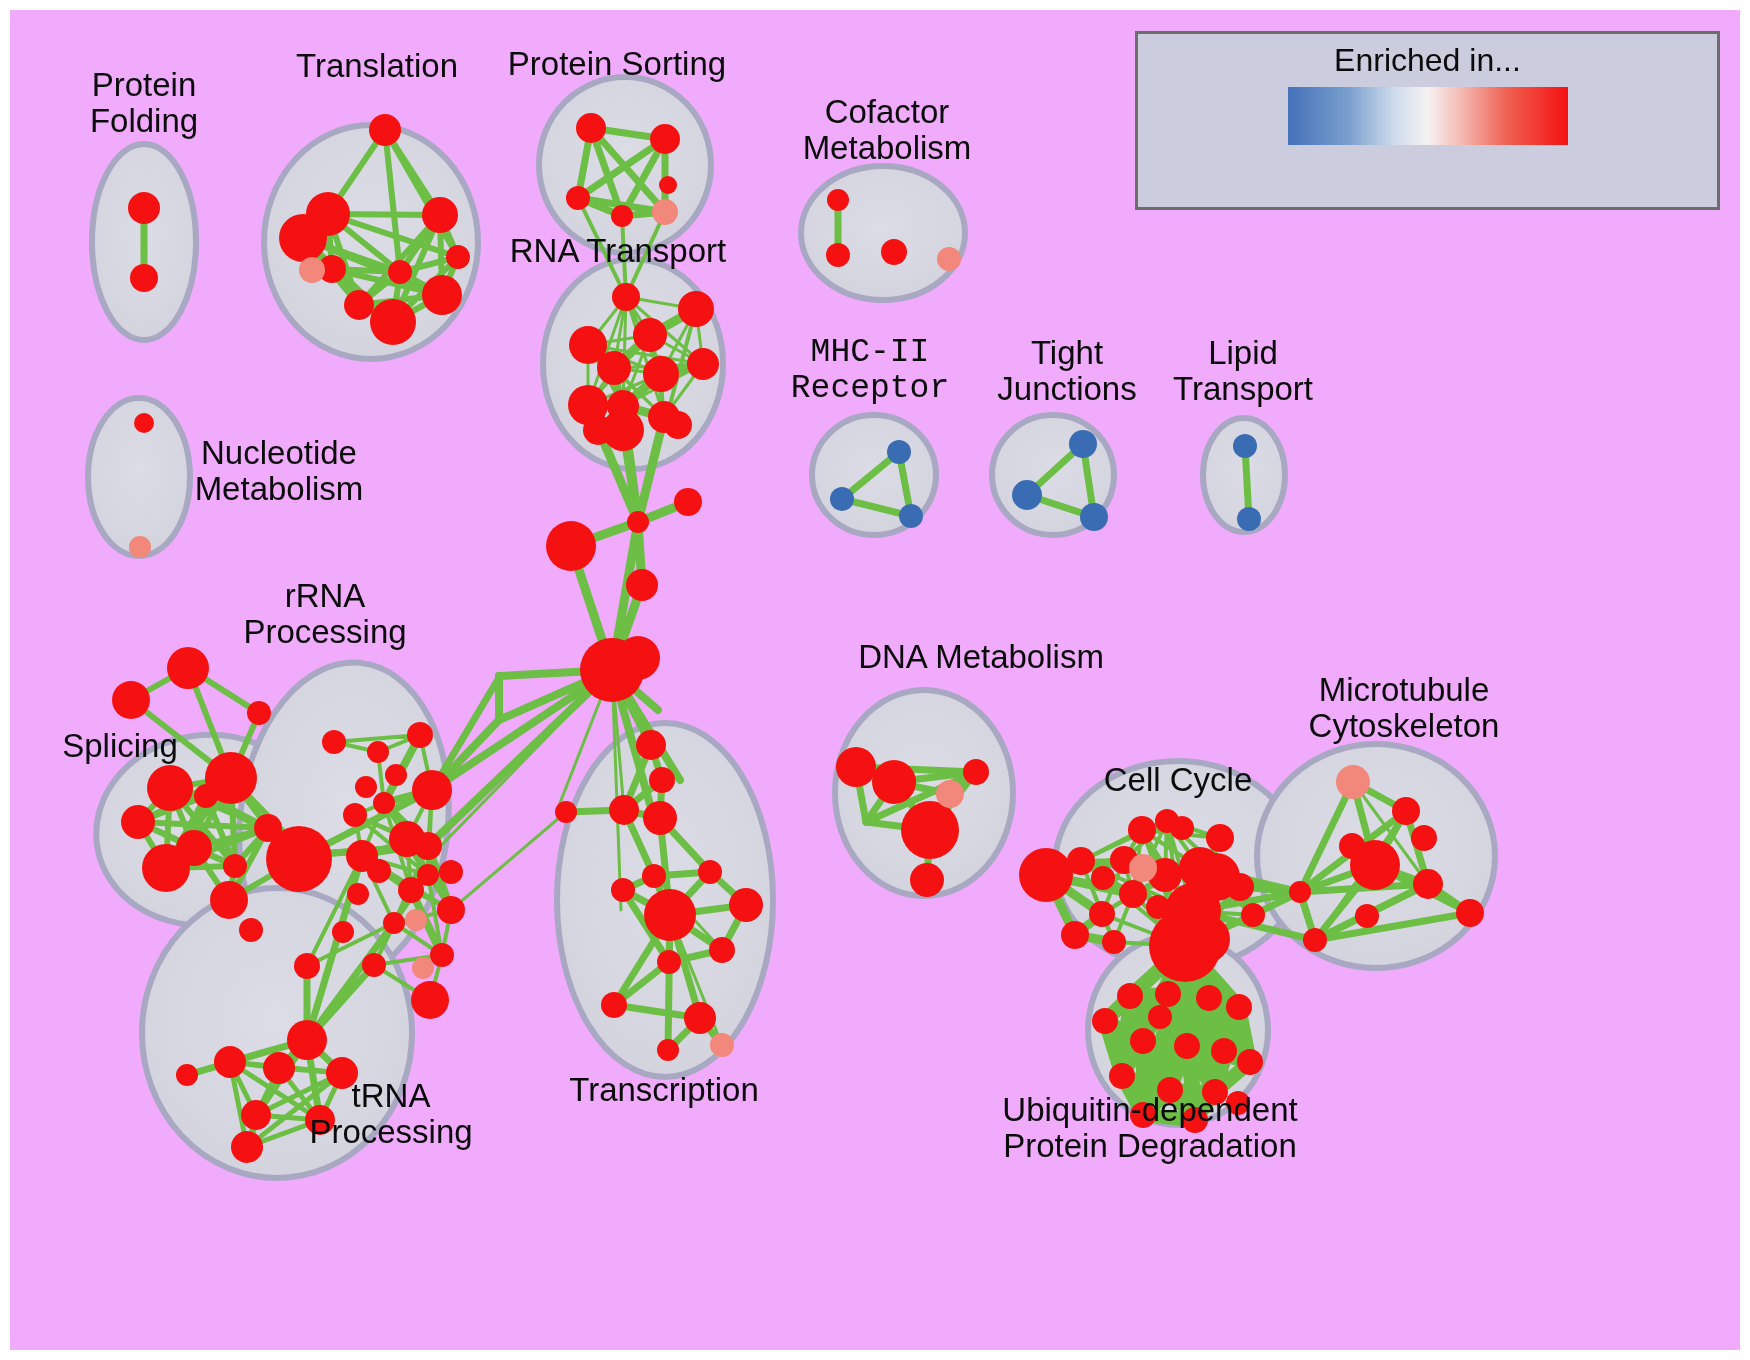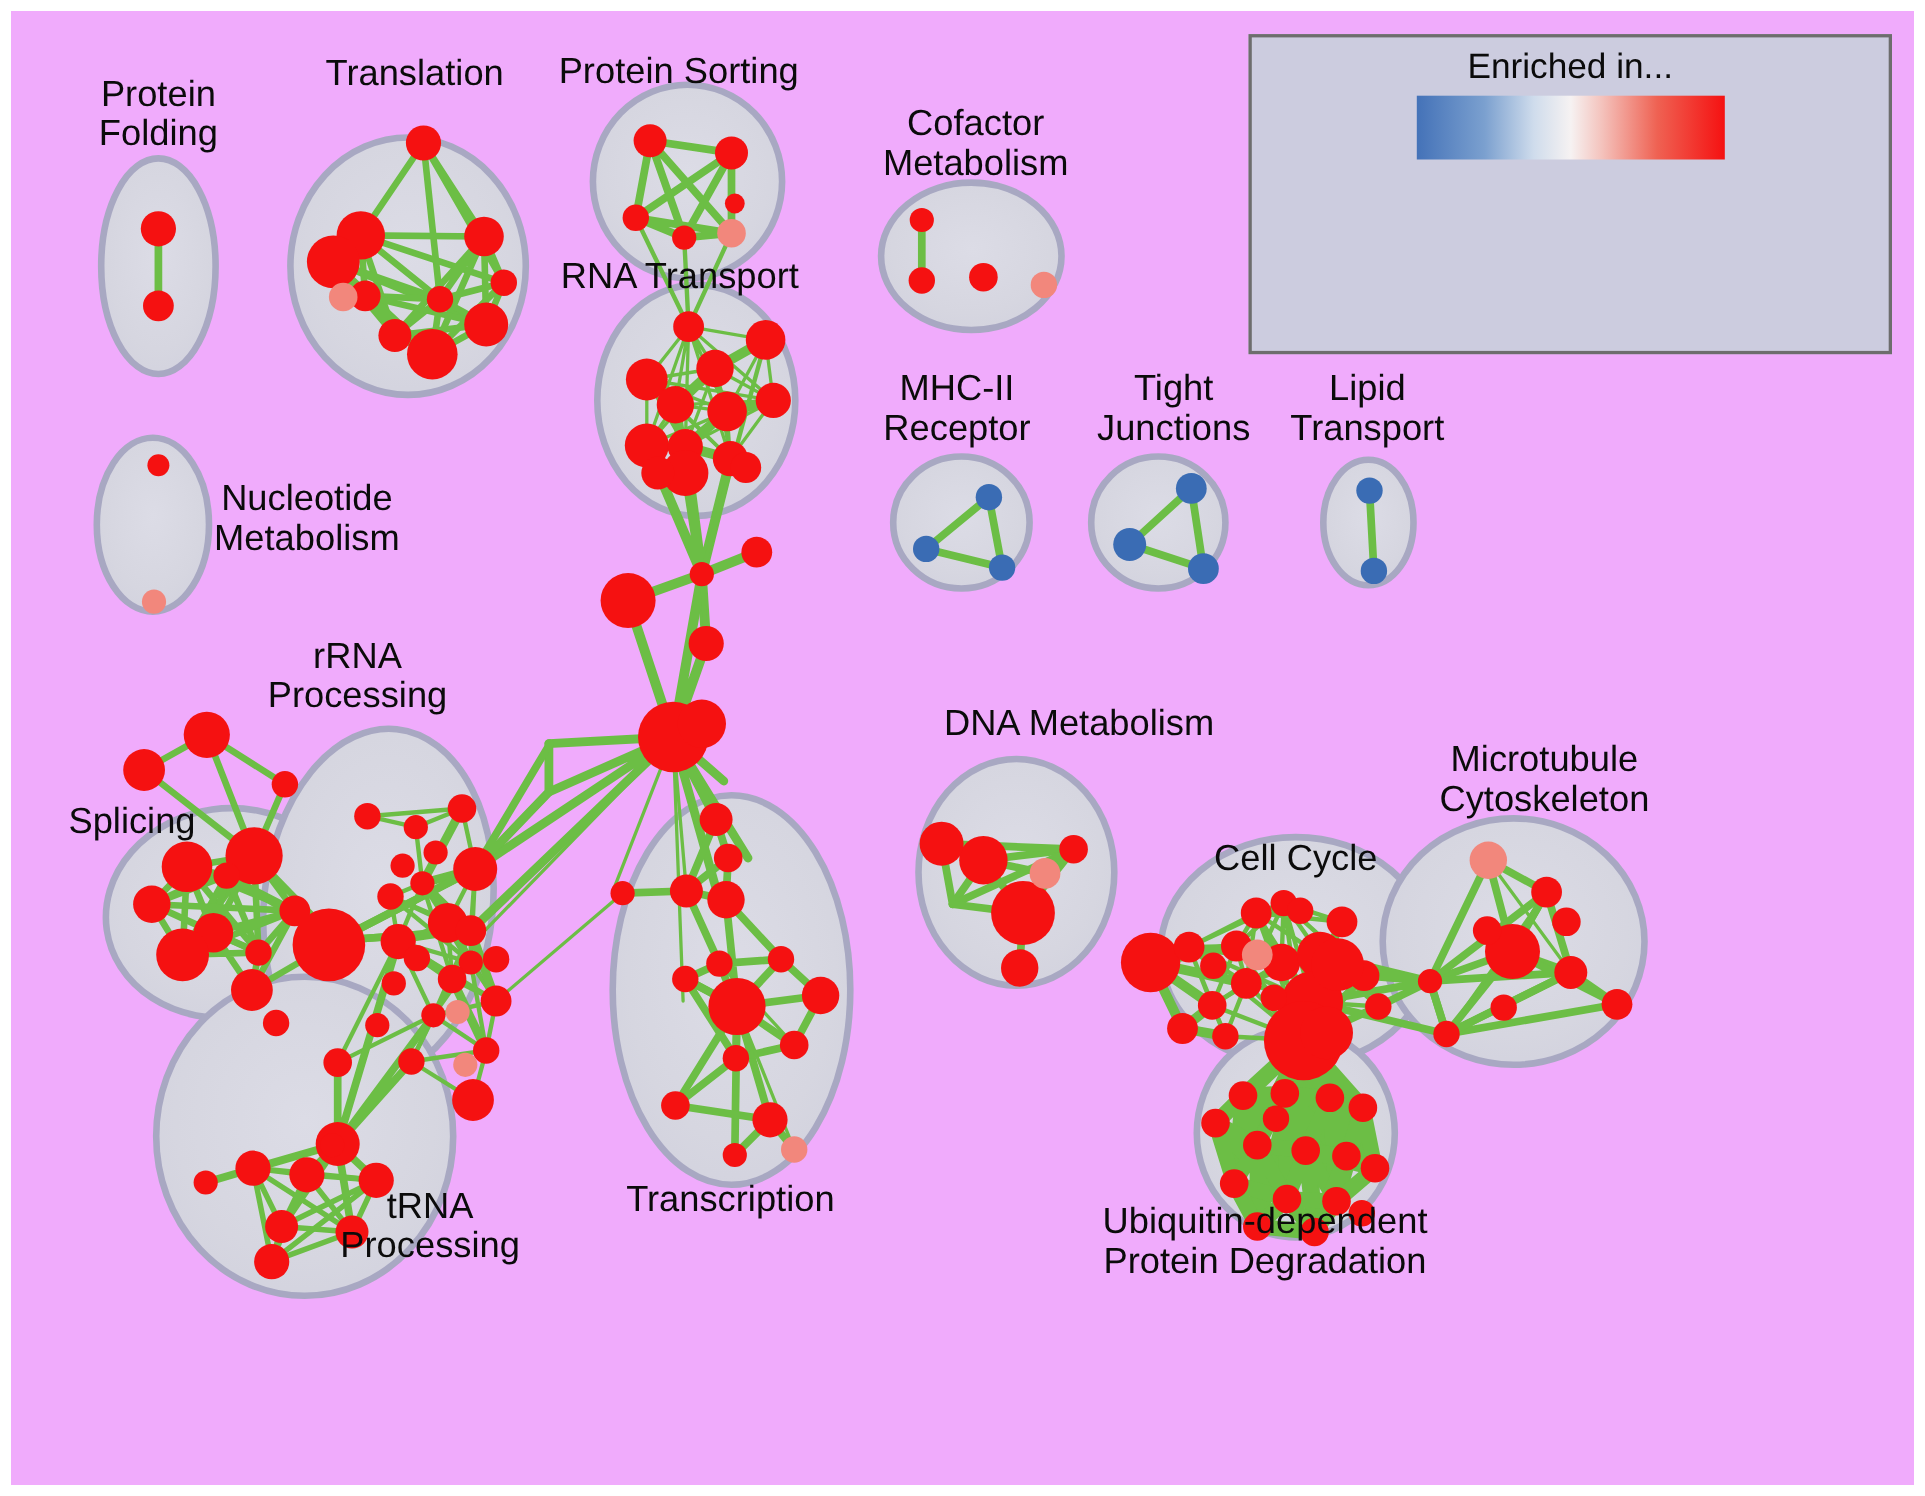--- a/index.html
+++ b/index.html
@@ -461,38 +461,38 @@
 
     <div class="clabel ctr" style="left:134px;top:57px;">Protein
 Folding</div>
     <div class="clabel ctr" style="left:367px;top:38px;">Translation</div>
     <div class="clabel ctr" style="left:607px;top:36px;">Protein Sorting</div>
     <div class="clabel ctr" style="left:877px;top:84px;">Cofactor
 Metabolism</div>
     <div class="clabel ctr" style="left:608px;top:223px;">RNA Transport</div>
     <div class="clabel ctr" style="left:269px;top:425px;">Nucleotide
 Metabolism</div>
-    <div class="clabel ctr" style="left:860px;top:325px;">MHC-II
+    <div class="clabel ctr" style="left:860px;top:325px;font-family:Liberation Mono, monospace;">MHC-II
 Receptor</div>
     <div class="clabel ctr" style="left:1041px;top:325px;margin-left:16px;">Tight
 Junctions</div>
     <div class="clabel ctr" style="left:1233px;top:325px;">Lipid
 Transport</div>
     <div class="clabel ctr" style="left:110px;top:718px;">Splicing</div>
     <div class="clabel ctr" style="left:315px;top:568px;">rRNA
 Processing</div>
     <div class="clabel ctr" style="left:381px;top:1068px;">tRNA
 Processing</div>
     <div class="clabel ctr" style="left:654px;top:1062px;">Transcription</div>
     <div class="clabel ctr" style="left:971px;top:629px;">DNA Metabolism</div>
     <div class="clabel ctr" style="left:1168px;top:752px;">Cell Cycle</div>
     <div class="clabel ctr" style="left:1394px;top:662px;">Microtubule
 Cytoskeleton</div>
     <div class="clabel ctr" style="left:1140px;top:1082px;">Ubiquitin-dependent
 Protein Degradation</div>
 
-    <div id="legend" style="left:1125px;top:21px;width:585px;height:291px;">
+    <div id="legend" style="left:1125px;top:21px;width:585px;height:179px;">
       <div class="ttl">Enriched in...</div>
       <div class="bar"></div>
     </div>
 
   </div>
 </div>
 
 </body></html>

